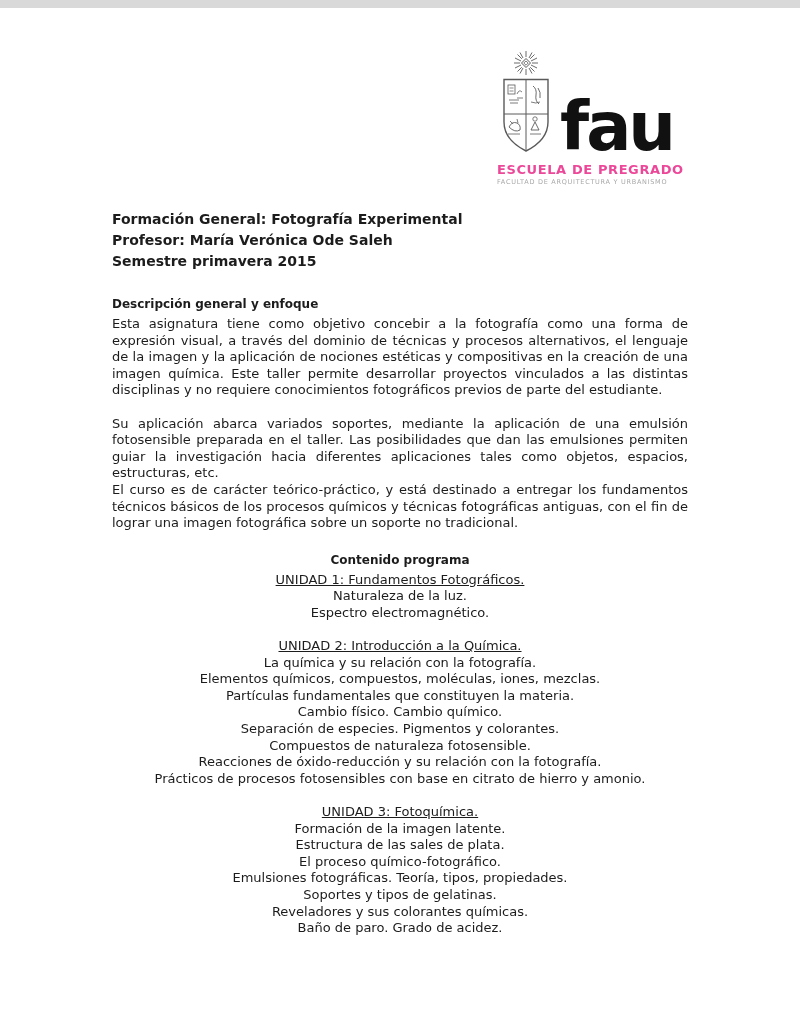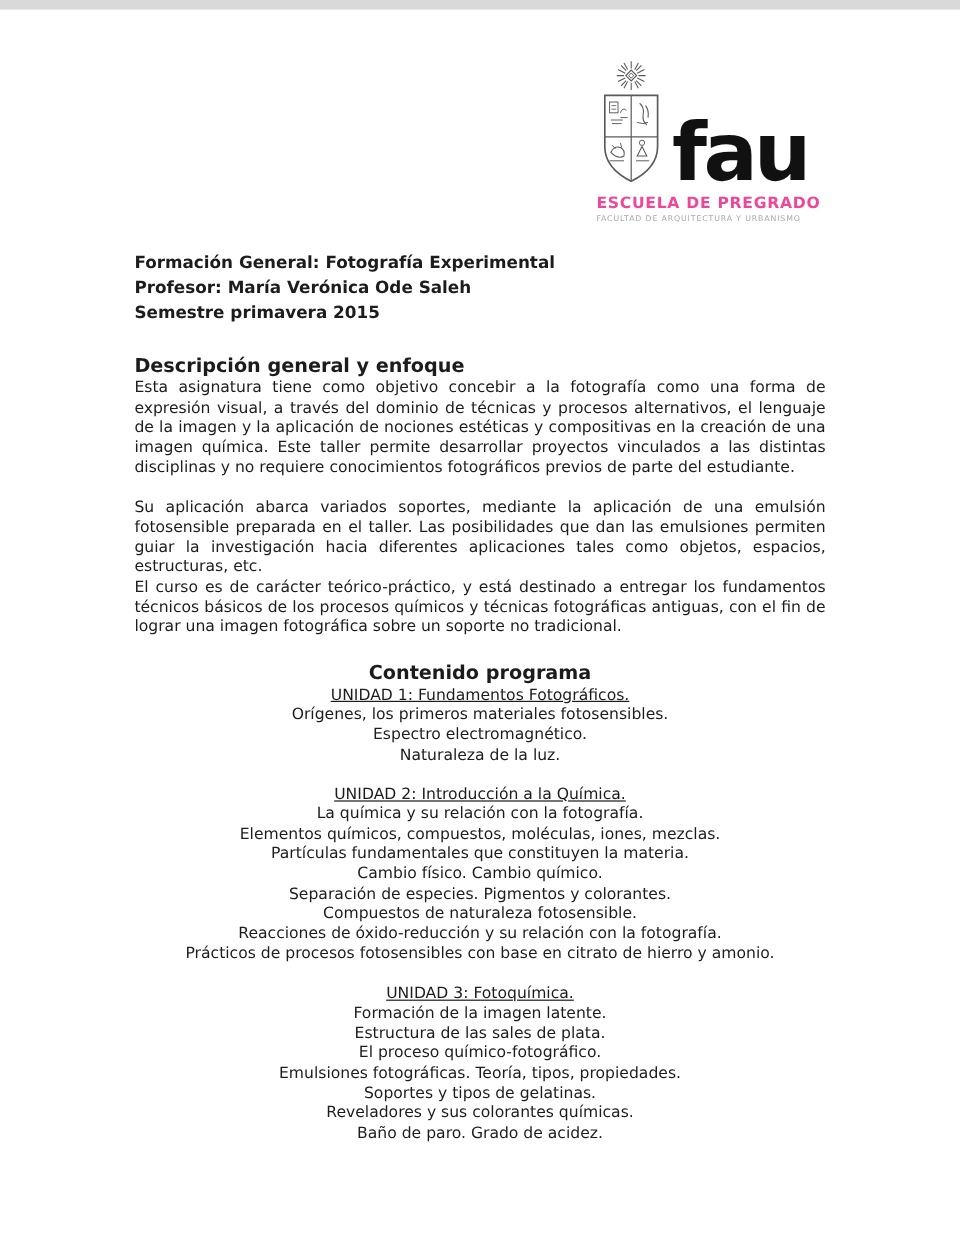--- a/index.html
+++ b/index.html
@@ -61,21 +61,21 @@
     line-height: 16.6px;
   }
   .title-block {
     font-weight: bold;
     font-size: 14px;
     line-height: 21px;
     margin: 0 0 24px 0;
   }
   .section-heading {
     font-weight: bold;
-    font-size: 16px;
+    font-size: 12px;
     line-height: 17px;
     margin: 0 0 3px 0;
   }
   p.body-par {
     margin: 0;
     text-align: justify;
   }
   p.body-par.gap-after { margin-bottom: 16.6px; }
   .content-section { margin-top: 20px; text-align: center; }
   .unit { margin-bottom: 16.6px; }
@@ -159,23 +159,22 @@
       <p class="body-par gap-after">Esta asignatura tiene como objetivo concebir a la fotografía como una forma de expresión visual, a través del dominio de técnicas y procesos alternativos, el lenguaje de la imagen y la aplicación de nociones estéticas y compositivas en la creación de una imagen química. Este taller permite desarrollar proyectos vinculados a las distintas disciplinas y no requiere conocimientos fotográficos previos de parte del estudiante.</p>
       <p class="body-par">Su aplicación abarca variados soportes, mediante la aplicación de una emulsión fotosensible preparada en el taller. Las posibilidades que dan las emulsiones permiten guiar la investigación hacia diferentes aplicaciones tales como objetos, espacios, estructuras, etc.</p>
       <p class="body-par">El curso es de carácter teórico-práctico, y está destinado a entregar los fundamentos técnicos básicos de los procesos químicos y técnicas fotográficas antiguas, con el fin de lograr una imagen fotográfica sobre un soporte no tradicional.</p>
     </div>
 
     <div class="content-section">
       <div class="section-heading">Contenido programa</div>
 
       <div class="unit">
         <div class="unit-title">UNIDAD 1: Fundamentos Fotográficos.</div>
-        <div class="unit-item">Orígenes, los primeros materiales fotosensibles.</div>
+        <div class="unit-item">Naturaleza de la luz.</div>
         <div class="unit-item">Espectro electromagnético.</div>
-        <div class="unit-item">Naturaleza de la luz.</div>
       </div>
 
       <div class="unit">
         <div class="unit-title">UNIDAD 2: Introducción a la Química.</div>
         <div class="unit-item">La química y su relación con la fotografía.</div>
         <div class="unit-item">Elementos químicos, compuestos, moléculas, iones, mezclas.</div>
         <div class="unit-item">Partículas fundamentales que constituyen la materia.</div>
         <div class="unit-item">Cambio físico. Cambio químico.</div>
         <div class="unit-item">Separación de especies. Pigmentos y colorantes.</div>
         <div class="unit-item">Compuestos de naturaleza fotosensible.</div>

